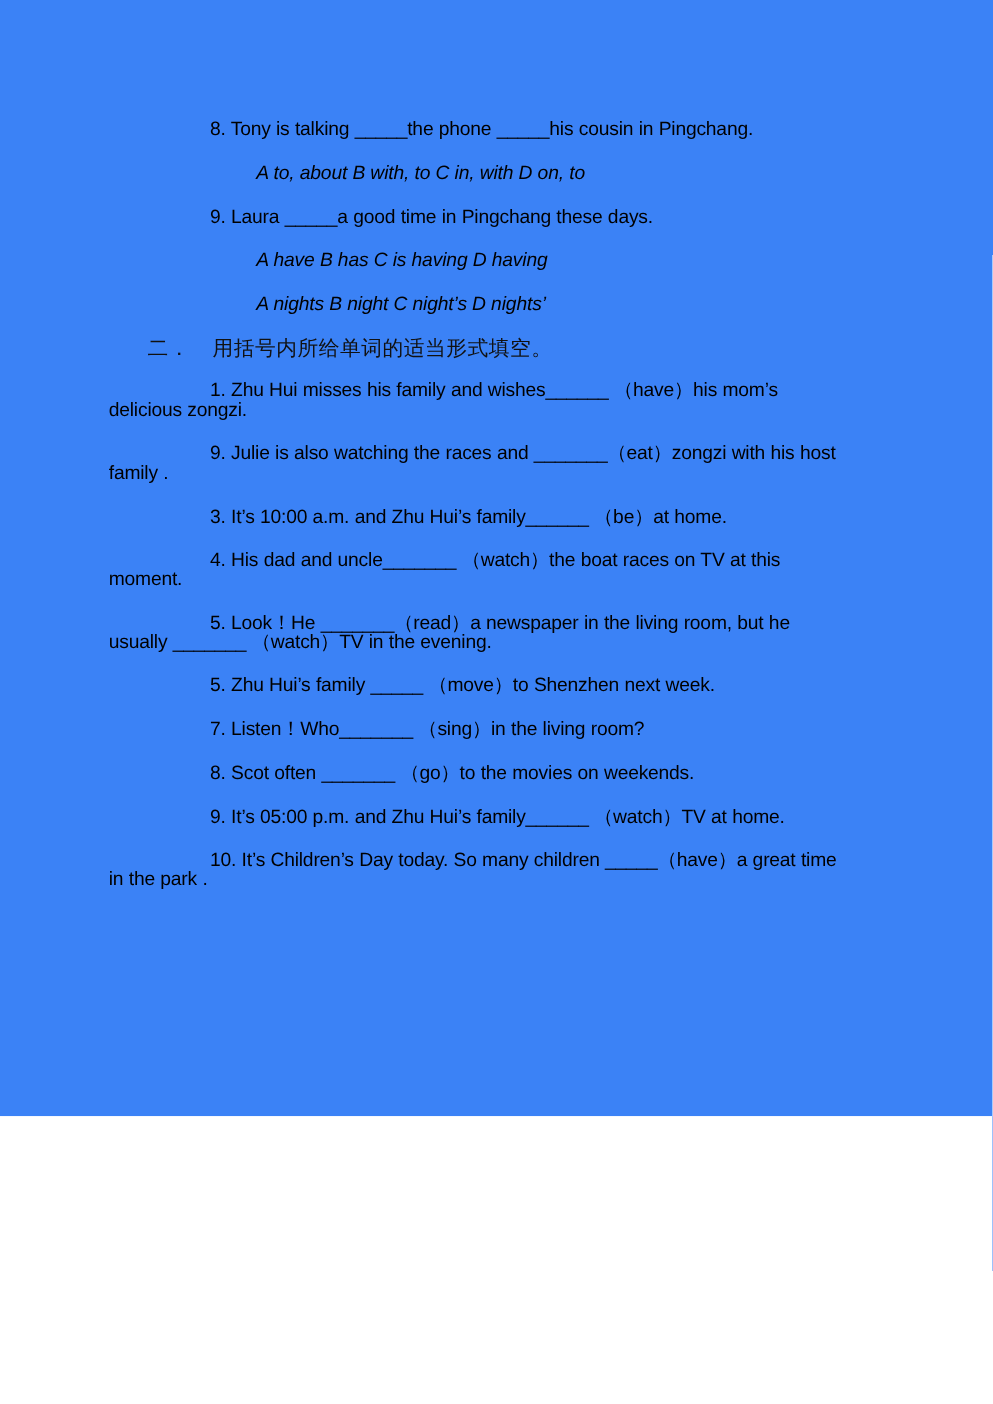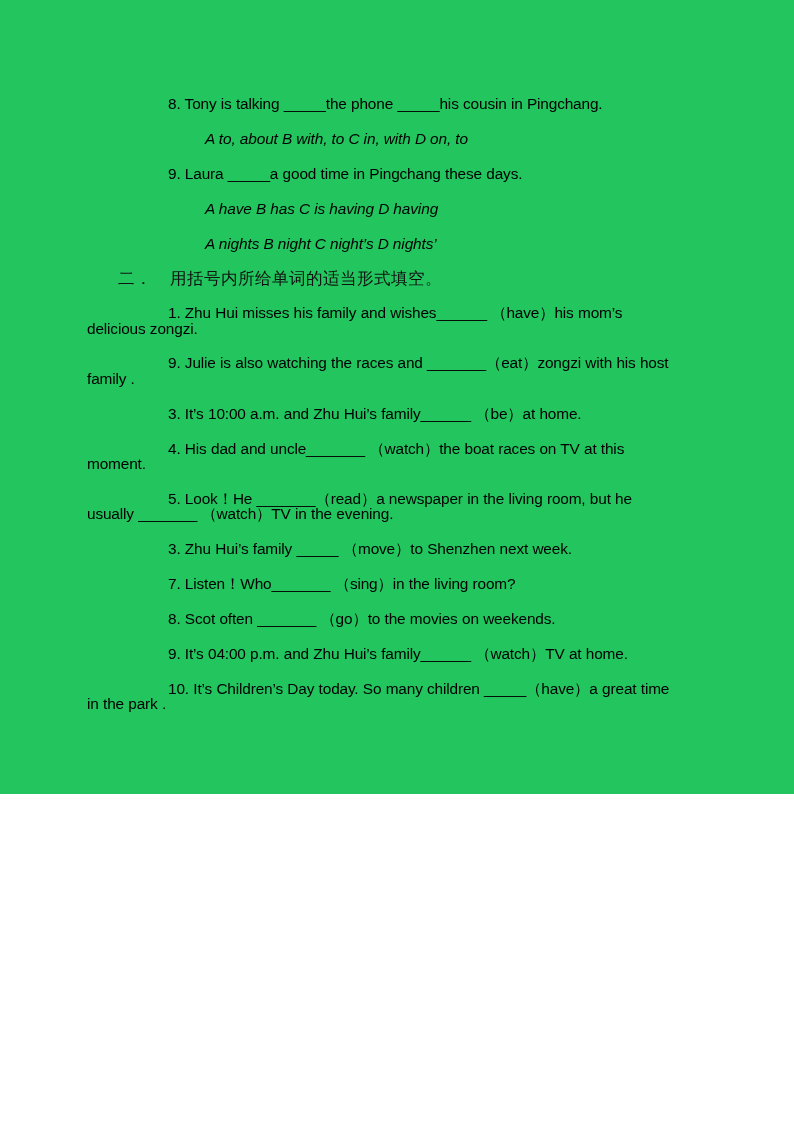--- a/index.html
+++ b/index.html
@@ -8,22 +8,22 @@
     padding: 0;
     background: #ffffff;
   }
   body {
     font-family: "Liberation Sans", "DejaVu Sans", sans-serif;
     color: #000000;
   }
   .page {
     position: relative;
     width: 794px;
-    height: 794px;
-    background: #22c55e;
+    height: 893px;
+    background: #3b82f6;
     overflow: hidden;
     box-sizing: border-box;
   }
   .content {
     position: absolute;
     left: 87px;
     top: 96px;
     width: 596px;
   }
   
@@ -101,26 +101,26 @@
     <p class="q-line blk">1. Zhu Hui misses his family and wishes______ （have）his mom’s delicious zongzi.</p>
 
     <p class="q-line blk">9. Julie is also watching the races and _______（eat）zongzi with his host family .</p>
 
     <p class="q-line blk">3. It’s 10:00 a.m. and Zhu Hui’s family______ （be）at home.</p>
 
     <p class="q-line blk">4. His dad and uncle_______ （watch）the boat races on TV at this moment.</p>
 
     <p class="q-line blk">5. Look！He _______（read）a newspaper in the living room, but he usually _______ （watch）TV in the evening.</p>
 
-    <p class="q-line blk">3. Zhu Hui’s family _____ （move）to Shenzhen next week.</p>
+    <p class="q-line blk">5. Zhu Hui’s family _____ （move）to Shenzhen next week.</p>
 
     <p class="q-line blk">7. Listen！Who_______ （sing）in the living room?</p>
 
     <p class="q-line blk">8. Scot often _______ （go）to the movies on weekends.</p>
 
-    <p class="q-line blk">9. It’s 04:00 p.m. and Zhu Hui’s family______ （watch）TV at home.</p>
+    <p class="q-line blk">9. It’s 05:00 p.m. and Zhu Hui’s family______ （watch）TV at home.</p>
 
     <p class="q-line blk">10. It’s Children’s Day today. So many children _____（have）a great time in the park .</p>
 
   </div>
 
   <div class="page-number">2</div>
 </div>
 
 </body></html>

